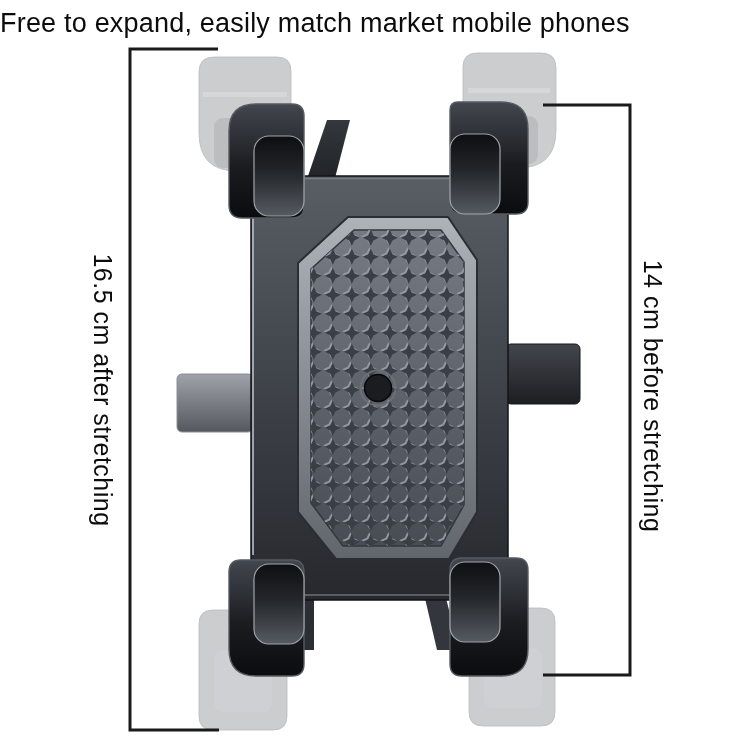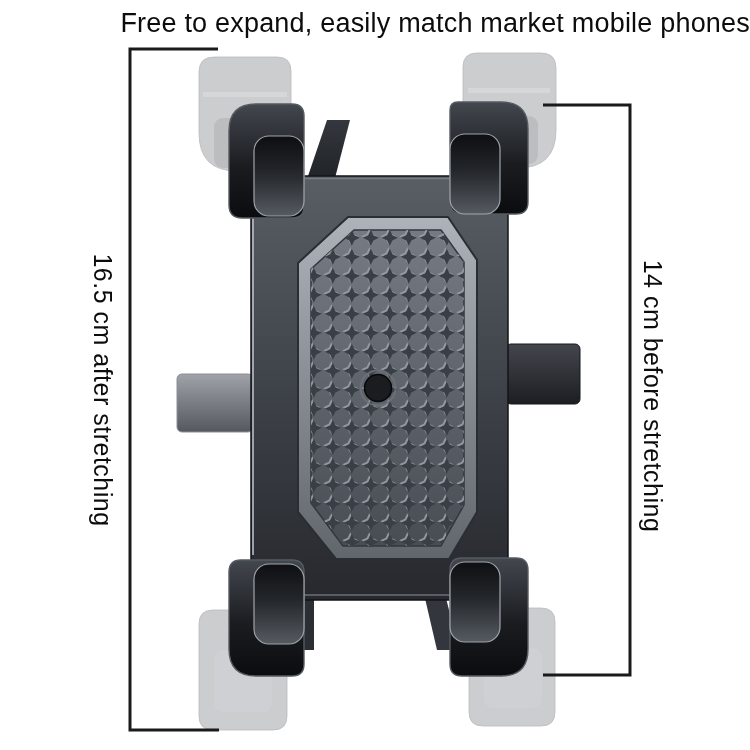--- a/index.html
+++ b/index.html
@@ -1,21 +1,21 @@
 <!DOCTYPE html>
 <html><head>
 <meta charset="utf-8">
 <style>
   html,body{margin:0;padding:0;background:#ffffff;}
   .canvas{
     position:relative;width:750px;height:750px;background:#ffffff;
     font-family:"Liberation Sans",sans-serif;overflow:hidden;
   }
   .title{
-    position:absolute;top:7px;left:0;width:100%;text-align:right;
+    position:absolute;top:7px;left:0;width:100%;text-align:left;
     font-size:27px;line-height:1.25;color:#0c0c0c;letter-spacing:0.2px;
   }
   .vlabel{
     position:absolute;writing-mode:vertical-rl;text-orientation:mixed;
     font-size:25px;color:#0c0c0c;white-space:nowrap;transform:translateY(-50%);
     letter-spacing:0.5px;
   }
   .vlabel.left{left:88px;top:390px;}
   .vlabel.right{left:638px;top:396px;}
   svg.scene{position:absolute;left:0;top:0;}

